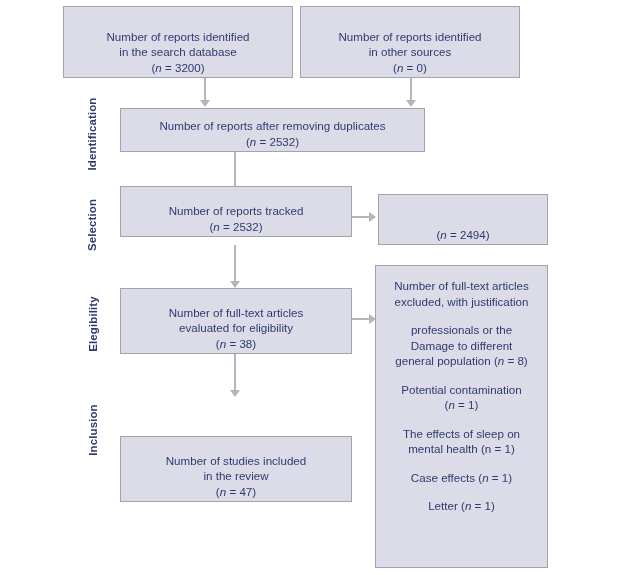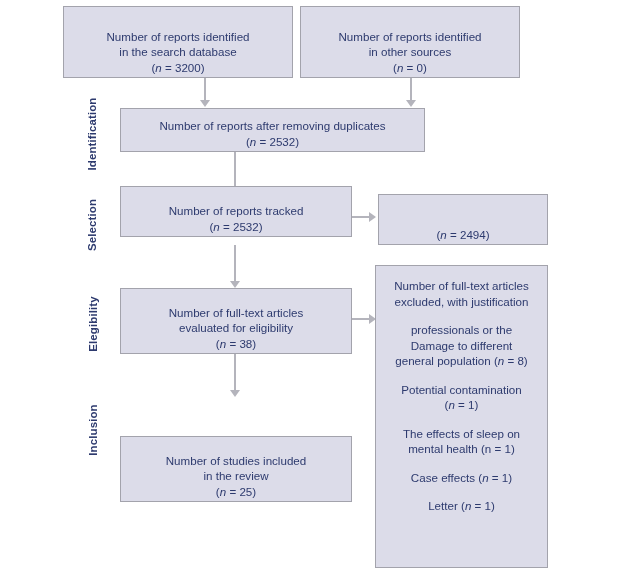--- a/index.html
+++ b/index.html
@@ -158,21 +158,21 @@
 
   <div class="node" style="left:120px; top:288px; width:232px; height:66px;">
     <span class="line">Number of full-text articles</span>
     <span class="line">evaluated for eligibility</span>
     <span class="line"><span>(</span><em>n</em><span> = 38)</span></span>
   </div>
 
   <div class="node" style="left:120px; top:392px; width:232px; height:66px;margin-top:44px;">
     <span class="line">Number of studies included</span>
     <span class="line">in the review</span>
-    <span class="line"><span>(</span><em>n</em><span> = 25)</span></span>
+    <span class="line"><span>(</span><em>n</em><span> = 47)</span></span>
   </div>
 
   <div class="node listbox" style="left:375px; top:265px; width:173px; height:303px;">
 
     <div class="grp">
       <span class="line">Number of full-text articles</span>
       <span class="line">excluded, with justification</span>
     </div>
 
     <div class="grp">

